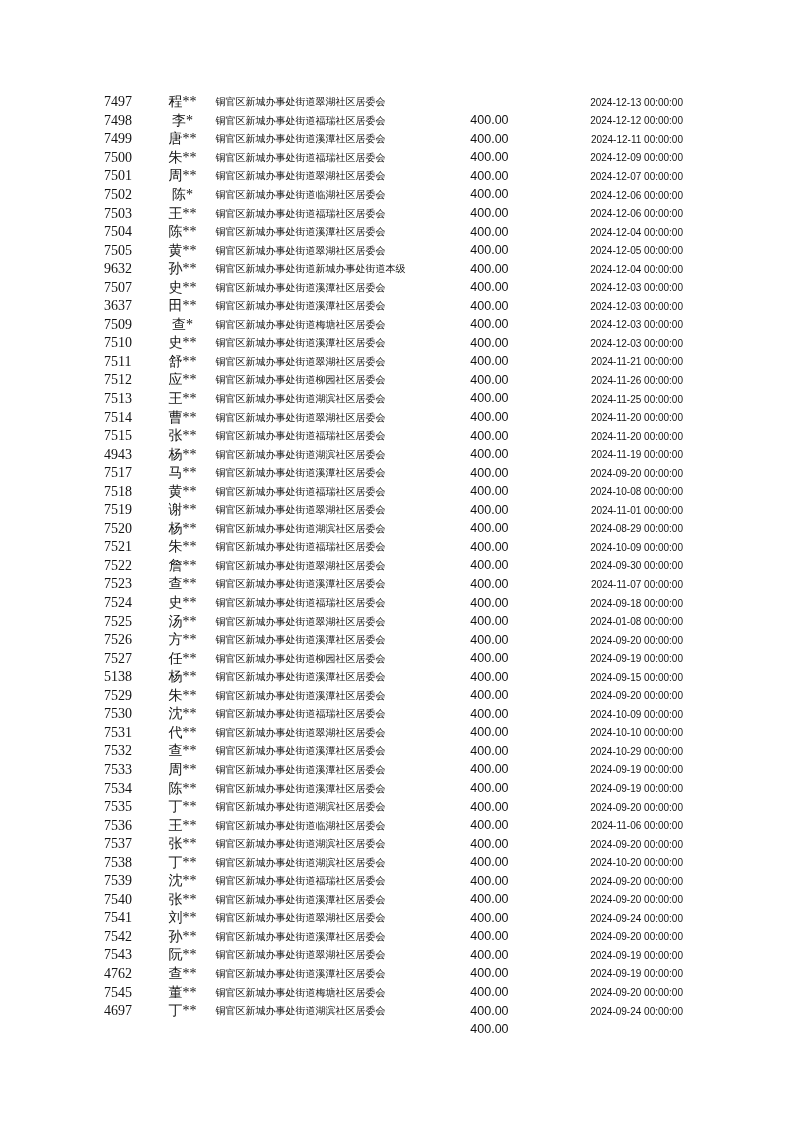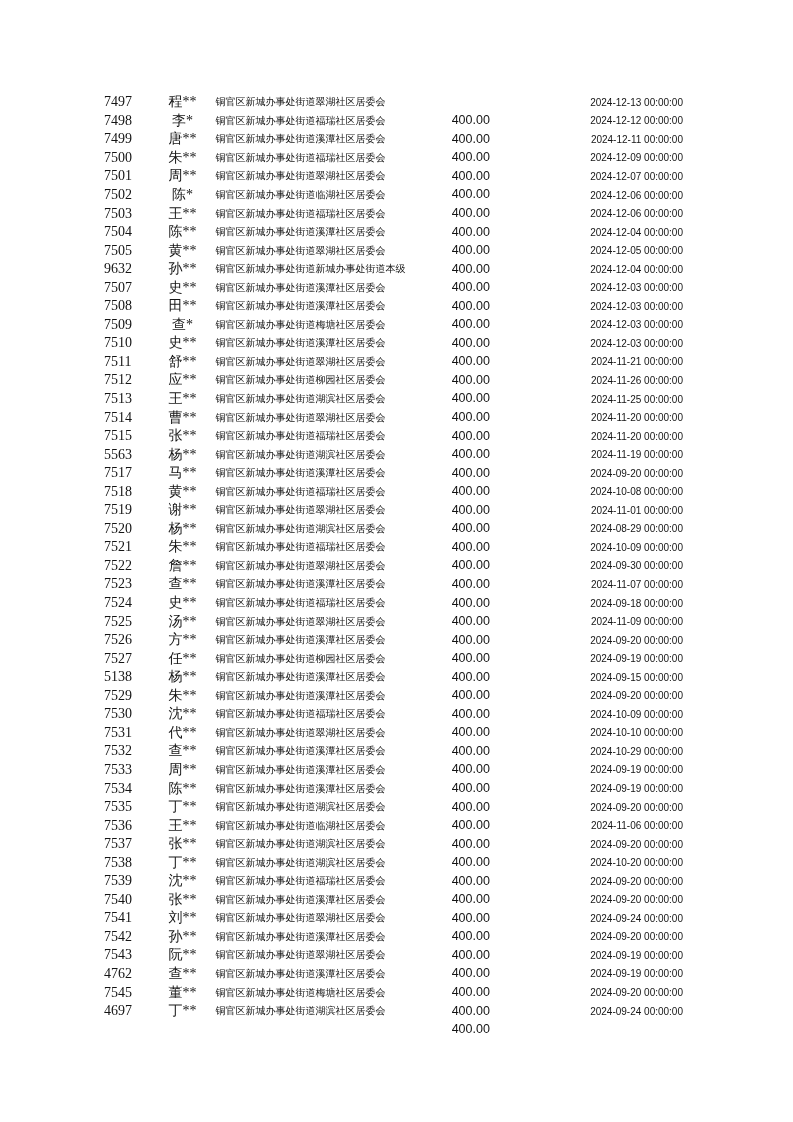--- a/index.html
+++ b/index.html
@@ -49,21 +49,21 @@
   .c-org {
     margin-left: 2px;
     width: 250px;
     text-align: left;
     font-family: Liberation Mono, monospace;
     font-size: 10px;
   }
   
   .c-amount {
     width: 80px;
-    text-align: left;
+    text-align: center;
     font-family: "Liberation Sans", "DejaVu Sans", sans-serif;
     font-size: 12.5px;
     margin-top: 36px;
   }
   .c-date {
     width: 165px;
     text-align: right;
     font-family: "Liberation Sans", "DejaVu Sans", sans-serif;
     font-size: 10px;
   }
@@ -155,21 +155,21 @@
 
   <div class="row">
     <span class="cell c-id">7507</span>
     <span class="cell c-name">史**</span>
     <span class="cell c-org">铜官区新城办事处街道溪潭社区居委会</span>
     <span class="cell c-amount">400.00</span>
     <span class="cell c-date">2024-12-03 00:00:00</span>
   </div>
 
   <div class="row">
-    <span class="cell c-id">7508</span>
+    <span class="cell c-id">3637</span>
     <span class="cell c-name">田**</span>
     <span class="cell c-org">铜官区新城办事处街道溪潭社区居委会</span>
     <span class="cell c-amount">400.00</span>
     <span class="cell c-date">2024-12-03 00:00:00</span>
   </div>
 
   <div class="row">
     <span class="cell c-id">7509</span>
     <span class="cell c-name">查*</span>
     <span class="cell c-org">铜官区新城办事处街道梅塘社区居委会</span>
@@ -219,21 +219,21 @@
 
   <div class="row">
     <span class="cell c-id">7515</span>
     <span class="cell c-name">张**</span>
     <span class="cell c-org">铜官区新城办事处街道福瑞社区居委会</span>
     <span class="cell c-amount">400.00</span>
     <span class="cell c-date">2024-11-20 00:00:00</span>
   </div>
 
   <div class="row">
-    <span class="cell c-id">5563</span>
+    <span class="cell c-id">4943</span>
     <span class="cell c-name">杨**</span>
     <span class="cell c-org">铜官区新城办事处街道湖滨社区居委会</span>
     <span class="cell c-amount">400.00</span>
     <span class="cell c-date">2024-11-19 00:00:00</span>
   </div>
 
   <div class="row">
     <span class="cell c-id">7517</span>
     <span class="cell c-name">马**</span>
     <span class="cell c-org">铜官区新城办事处街道溪潭社区居委会</span>
@@ -295,21 +295,21 @@
     <span class="cell c-org">铜官区新城办事处街道福瑞社区居委会</span>
     <span class="cell c-amount">400.00</span>
     <span class="cell c-date">2024-09-18 00:00:00</span>
   </div>
 
   <div class="row">
     <span class="cell c-id">7525</span>
     <span class="cell c-name">汤**</span>
     <span class="cell c-org">铜官区新城办事处街道翠湖社区居委会</span>
     <span class="cell c-amount">400.00</span>
-    <span class="cell c-date">2024-11-09 00:00:00</span>
+    <span class="cell c-date">2024-01-08 00:00:00</span>
   </div>
 
   <div class="row">
     <span class="cell c-id">7526</span>
     <span class="cell c-name">方**</span>
     <span class="cell c-org">铜官区新城办事处街道溪潭社区居委会</span>
     <span class="cell c-amount">400.00</span>
     <span class="cell c-date">2024-09-20 00:00:00</span>
   </div>
 

